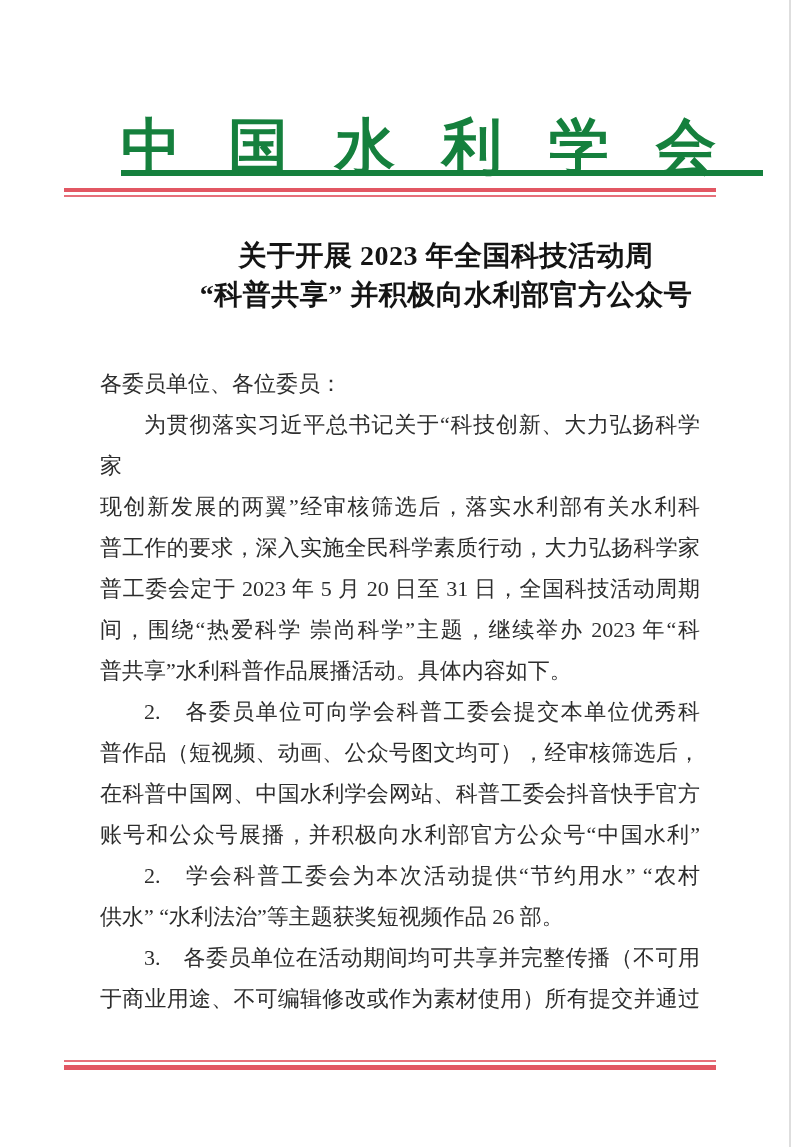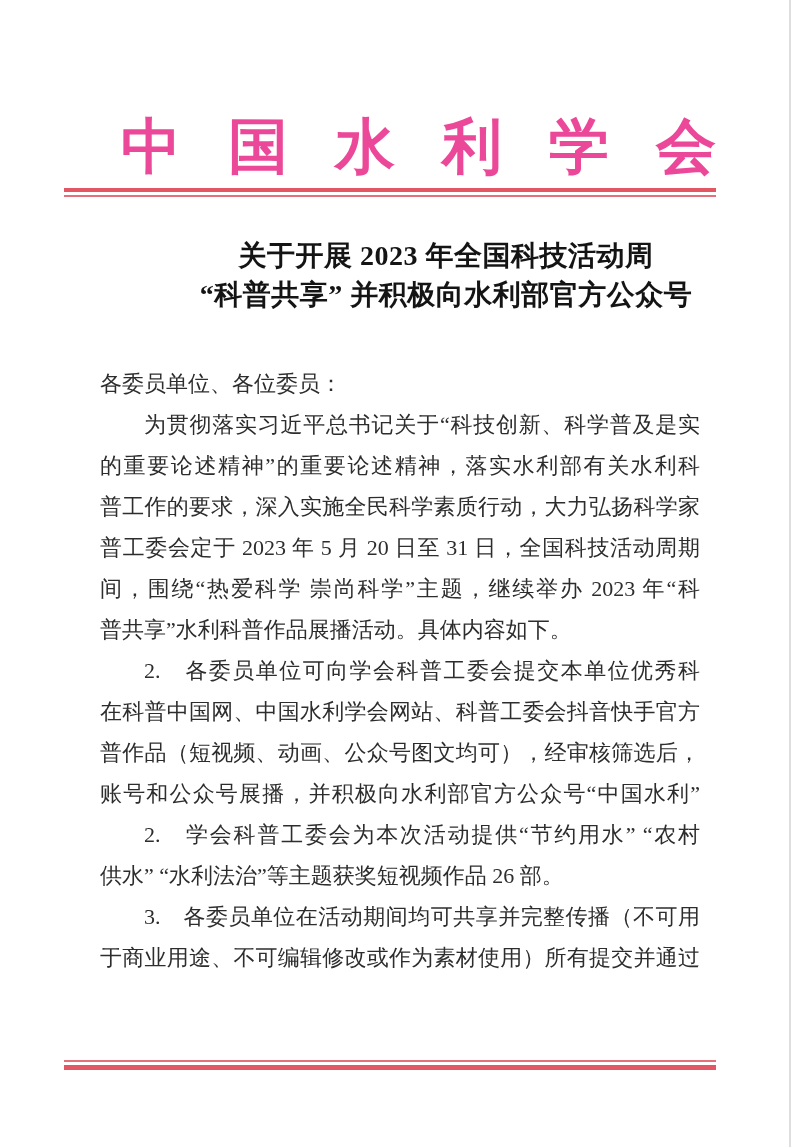--- a/index.html
+++ b/index.html
@@ -50,46 +50,46 @@
   .scan-edge {
     position: absolute; top: 0; left: 789px; width: 2px; height: 1147px;
     background: #cccccc; opacity: .65;
   }
 </style>
 </head>
 <body>
 
 <div class="page">
 
-  <div class="letterhead" style="color: #ec4899;">中国水利学会</div>
+  <div class="letterhead" style="color: #15803d; text-decoration: underline;">中国水利学会</div>
 
   <div class="rule rule-head-thick" style="background: rgb(226, 87, 99);"></div>
   <div class="rule rule-head-thin" style="background: rgb(226, 87, 99);"></div>
 
   <div class="doc-title">
     <div>关于开展 2023 年全国科技活动周</div>
     <div>“科普共享” 并积极向水利部官方公众号</div>
   </div>
 
   <div class="body-text">
       <div class="para">
         <div class="line">各委员单位、各位委员：</div>
       </div>
       <div class="para">
-        <div class="line fill indent">为贯彻落实习近平总书记关于“科技创新、科学普及是实</div>
-        <div class="line fill">的重要论述精神”的重要论述精神，落实水利部有关水利科</div>
+        <div class="line fill indent">为贯彻落实习近平总书记关于“科技创新、大力弘扬科学家</div>
+        <div class="line fill">现创新发展的两翼”经审核筛选后，落实水利部有关水利科</div>
         <div class="line fill">普工作的要求，深入实施全民科学素质行动，大力弘扬科学家</div>
         <div class="line fill">普工委会定于 2023 年 5 月 20 日至 31 日，全国科技活动周期</div>
         <div class="line fill">间，围绕“热爱科学 崇尚科学”主题，继续举办 2023 年“科</div>
         <div class="line">普共享”水利科普作品展播活动。具体内容如下。</div>
       </div>
       <div class="para">
         <div class="line fill indent">2.　各委员单位可向学会科普工委会提交本单位优秀科</div>
+        <div class="line fill">普作品（短视频、动画、公众号图文均可），经审核筛选后，</div>
         <div class="line fill">在科普中国网、中国水利学会网站、科普工委会抖音快手官方</div>
-        <div class="line fill">普作品（短视频、动画、公众号图文均可），经审核筛选后，</div>
         <div class="line fill">账号和公众号展播，并积极向水利部官方公众号“中国水利”</div>
       </div>
       <div class="para">
         <div class="line fill indent">2.　学会科普工委会为本次活动提供“节约用水” “农村</div>
         <div class="line">供水” “水利法治”等主题获奖短视频作品 26 部。</div>
       </div>
       <div class="para">
         <div class="line fill indent">3.　各委员单位在活动期间均可共享并完整传播（不可用</div>
         <div class="line fill">于商业用途、不可编辑修改或作为素材使用）所有提交并通过</div>
       </div>

